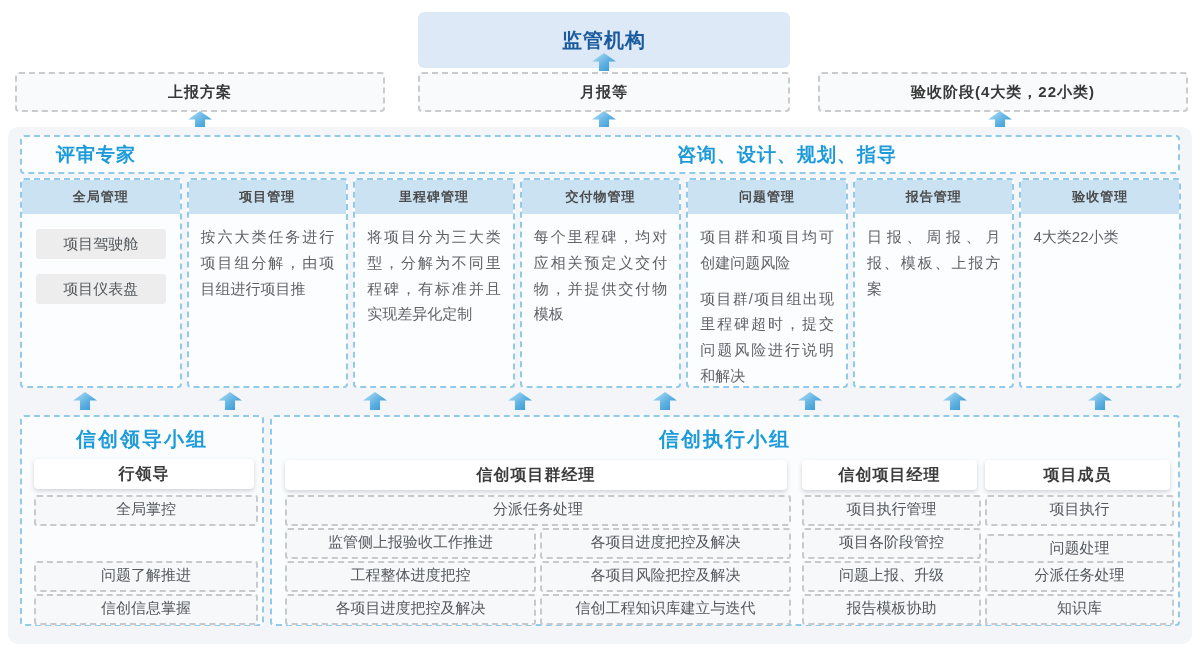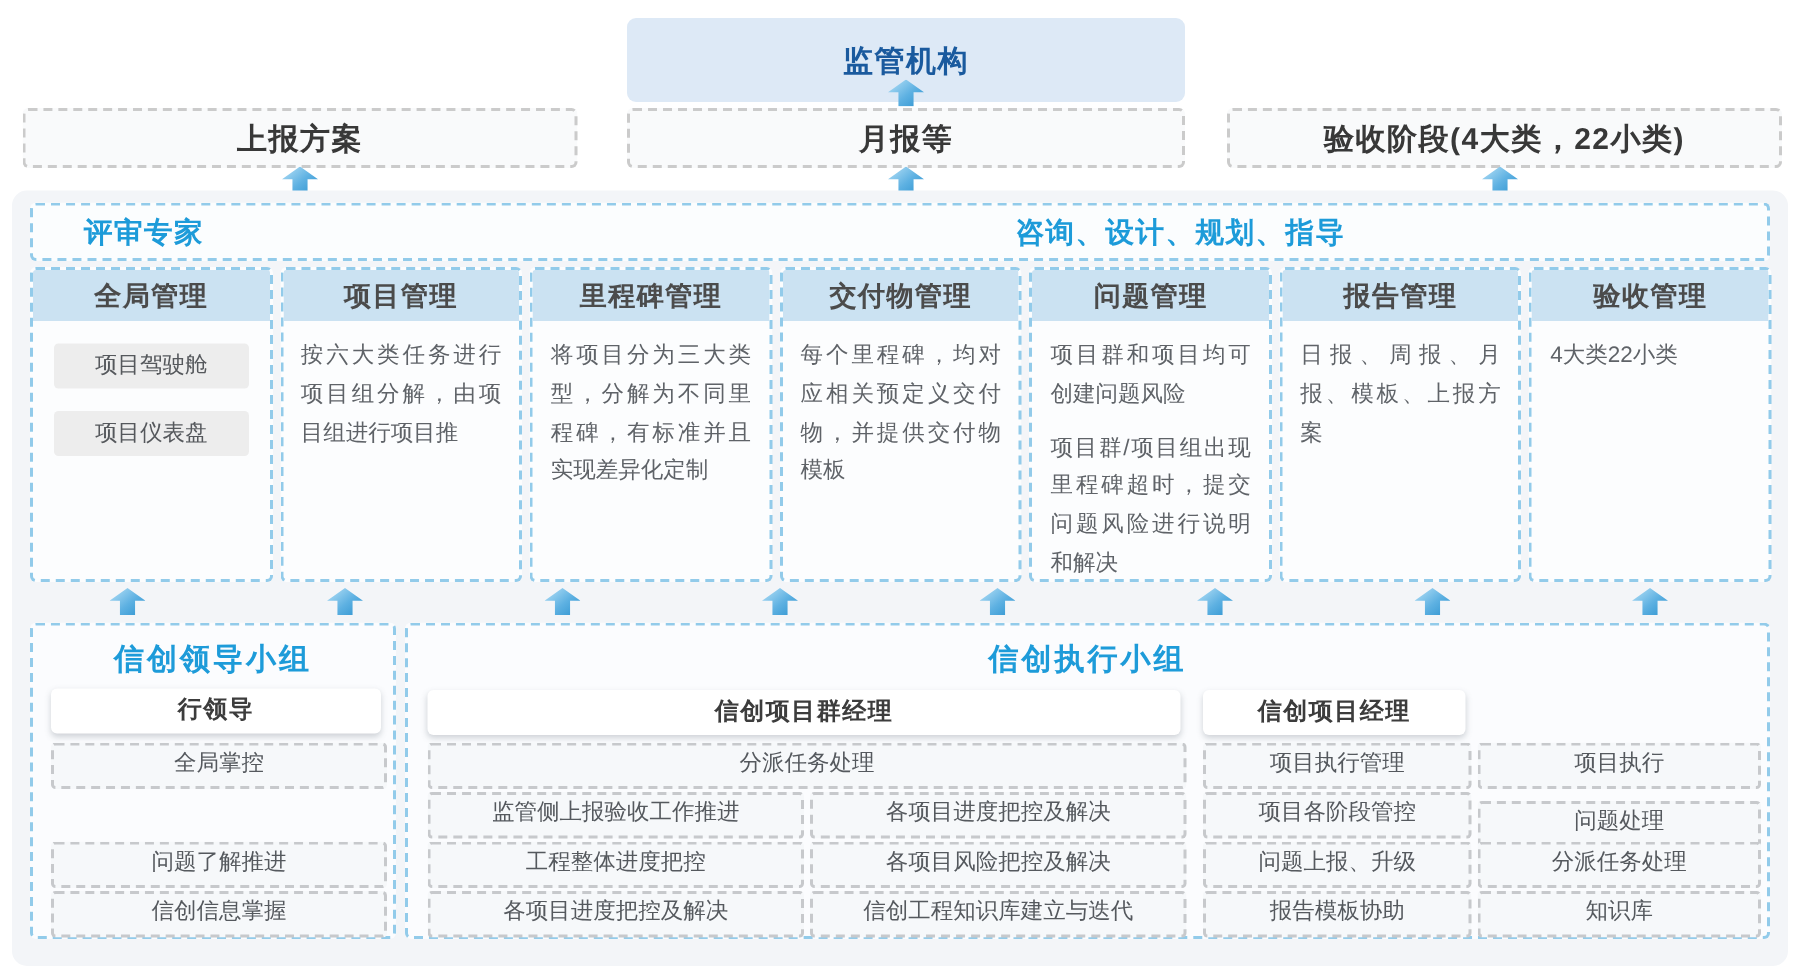--- a/index.html
+++ b/index.html
@@ -15,21 +15,21 @@
     left:418px;top:12px;width:372px;height:56px;
     background:#dde9f6;border-radius:6px;
     display:flex;align-items:center;justify-content:center;
     font-weight:700;font-size:20px;color:#1a5a9e;letter-spacing:1px;
   }
   
   .out-box{
     top:72px;height:40px;background:#f9fafb;
     border:2px dashed #cbcbcb;border-radius:4px;
     display:flex;align-items:center;justify-content:center;
-    font-weight:700;font-size:20px;color:#383838;letter-spacing:1px;
+    font-weight:700;font-size:15px;color:#383838;letter-spacing:1px;
   }
 
   
   .arrow{
     position:absolute;width:24px;height:18px;
     background:linear-gradient(140deg,#b9e2f7 0%,#5eb1e2 55%,#2e93cf 100%);
     clip-path:polygon(50% 0,100% 47%,71% 47%,71% 100%,29% 100%,29% 47%,0 47%);
   }
 
   
@@ -52,21 +52,21 @@
   .cols{
     left:20px;top:178px;width:1161px;height:210px;
     display:flex;gap:5px;
   }
   .col{
     flex:1;border:2px dashed #92cbea;border-radius:4px;
     background:#fcfdfe;box-sizing:border-box;overflow:hidden;
   }
   .col-h{
     height:34px;line-height:34px;background:#cbe2f2;
-    text-align:center;font-weight:700;font-size:18px;color:#4b4b4b;letter-spacing:1px;
+    text-align:center;font-weight:700;font-size:13px;color:#4b4b4b;letter-spacing:1px;
   }
   .col-p{
     margin:10px 12px 0;font-size:15px;color:#5f6368;
     line-height:1.72;text-align:justify;
   }
   .tag{
     margin:15px 14px 0;height:30px;line-height:30px;background:#ededed;
     border-radius:3px;text-align:center;font-size:15px;color:#55585c;
   }
 
@@ -182,19 +182,20 @@
     <div class="ditem" style="left:268px;top:111px;width:247px;">各项目进度把控及解决</div>
     <div class="ditem" style="left:268px;top:144px;width:247px;">各项目风险把控及解决</div>
     <div class="ditem" style="left:268px;top:177px;width:247px;text-align:center;">信创工程知识库建立与迭代</div>
 
     <div class="pill" style="left:530px;top:43px;width:175px;">信创项目经理</div>
     <div class="ditem" style="left:530px;top:78px;width:175px;">项目执行管理</div>
     <div class="ditem" style="left:530px;top:111px;width:175px;">项目各阶段管控</div>
     <div class="ditem" style="left:530px;top:144px;width:175px;">问题上报、升级</div>
     <div class="ditem" style="left:530px;top:177px;width:175px;">报告模板协助</div>
 
+    <div class="pill" style="left:713px;top:43px;width:185px;">项目成员</div>
     <div class="ditem" style="left:713px;top:78px;width:185px;">项目执行</div>
     <div class="ditem" style="left:713px;top:117px;width:185px;">问题处理</div>
     <div class="ditem" style="left:713px;top:144px;width:185px;">分派任务处理</div>
     <div class="ditem" style="left:713px;top:177px;width:185px;">知识库</div>
   </div>
 
 </div>
 
 </body></html>

